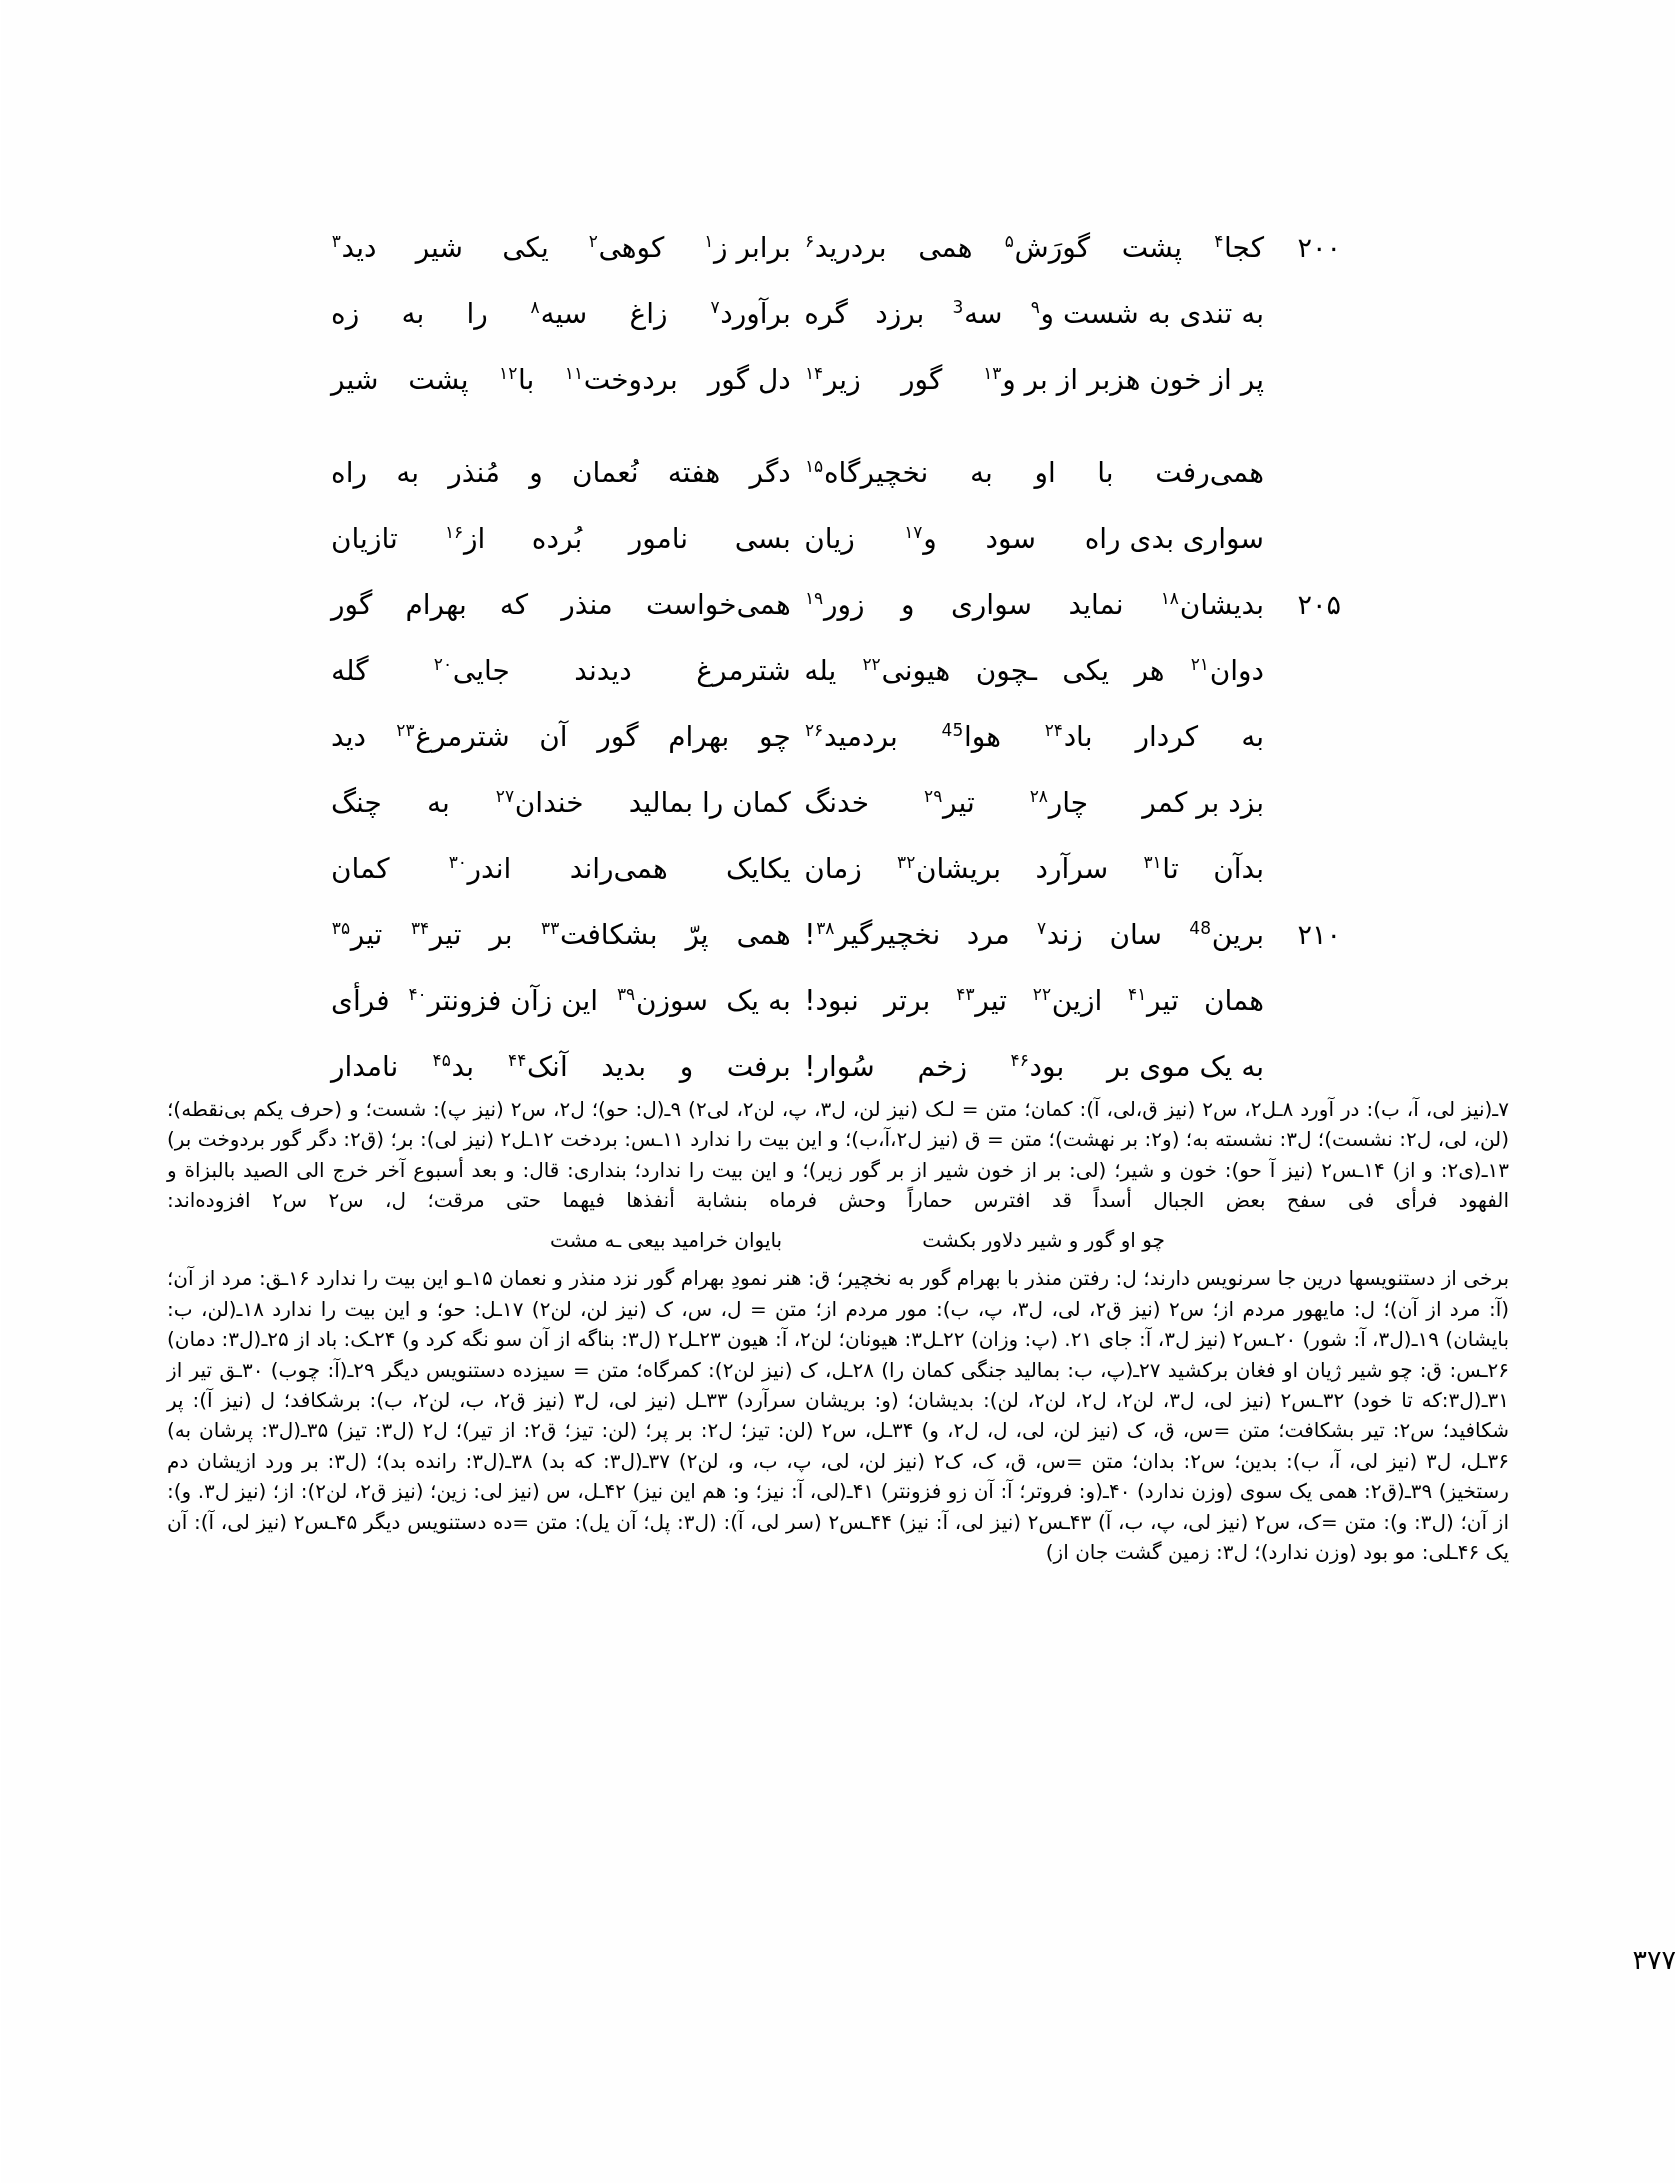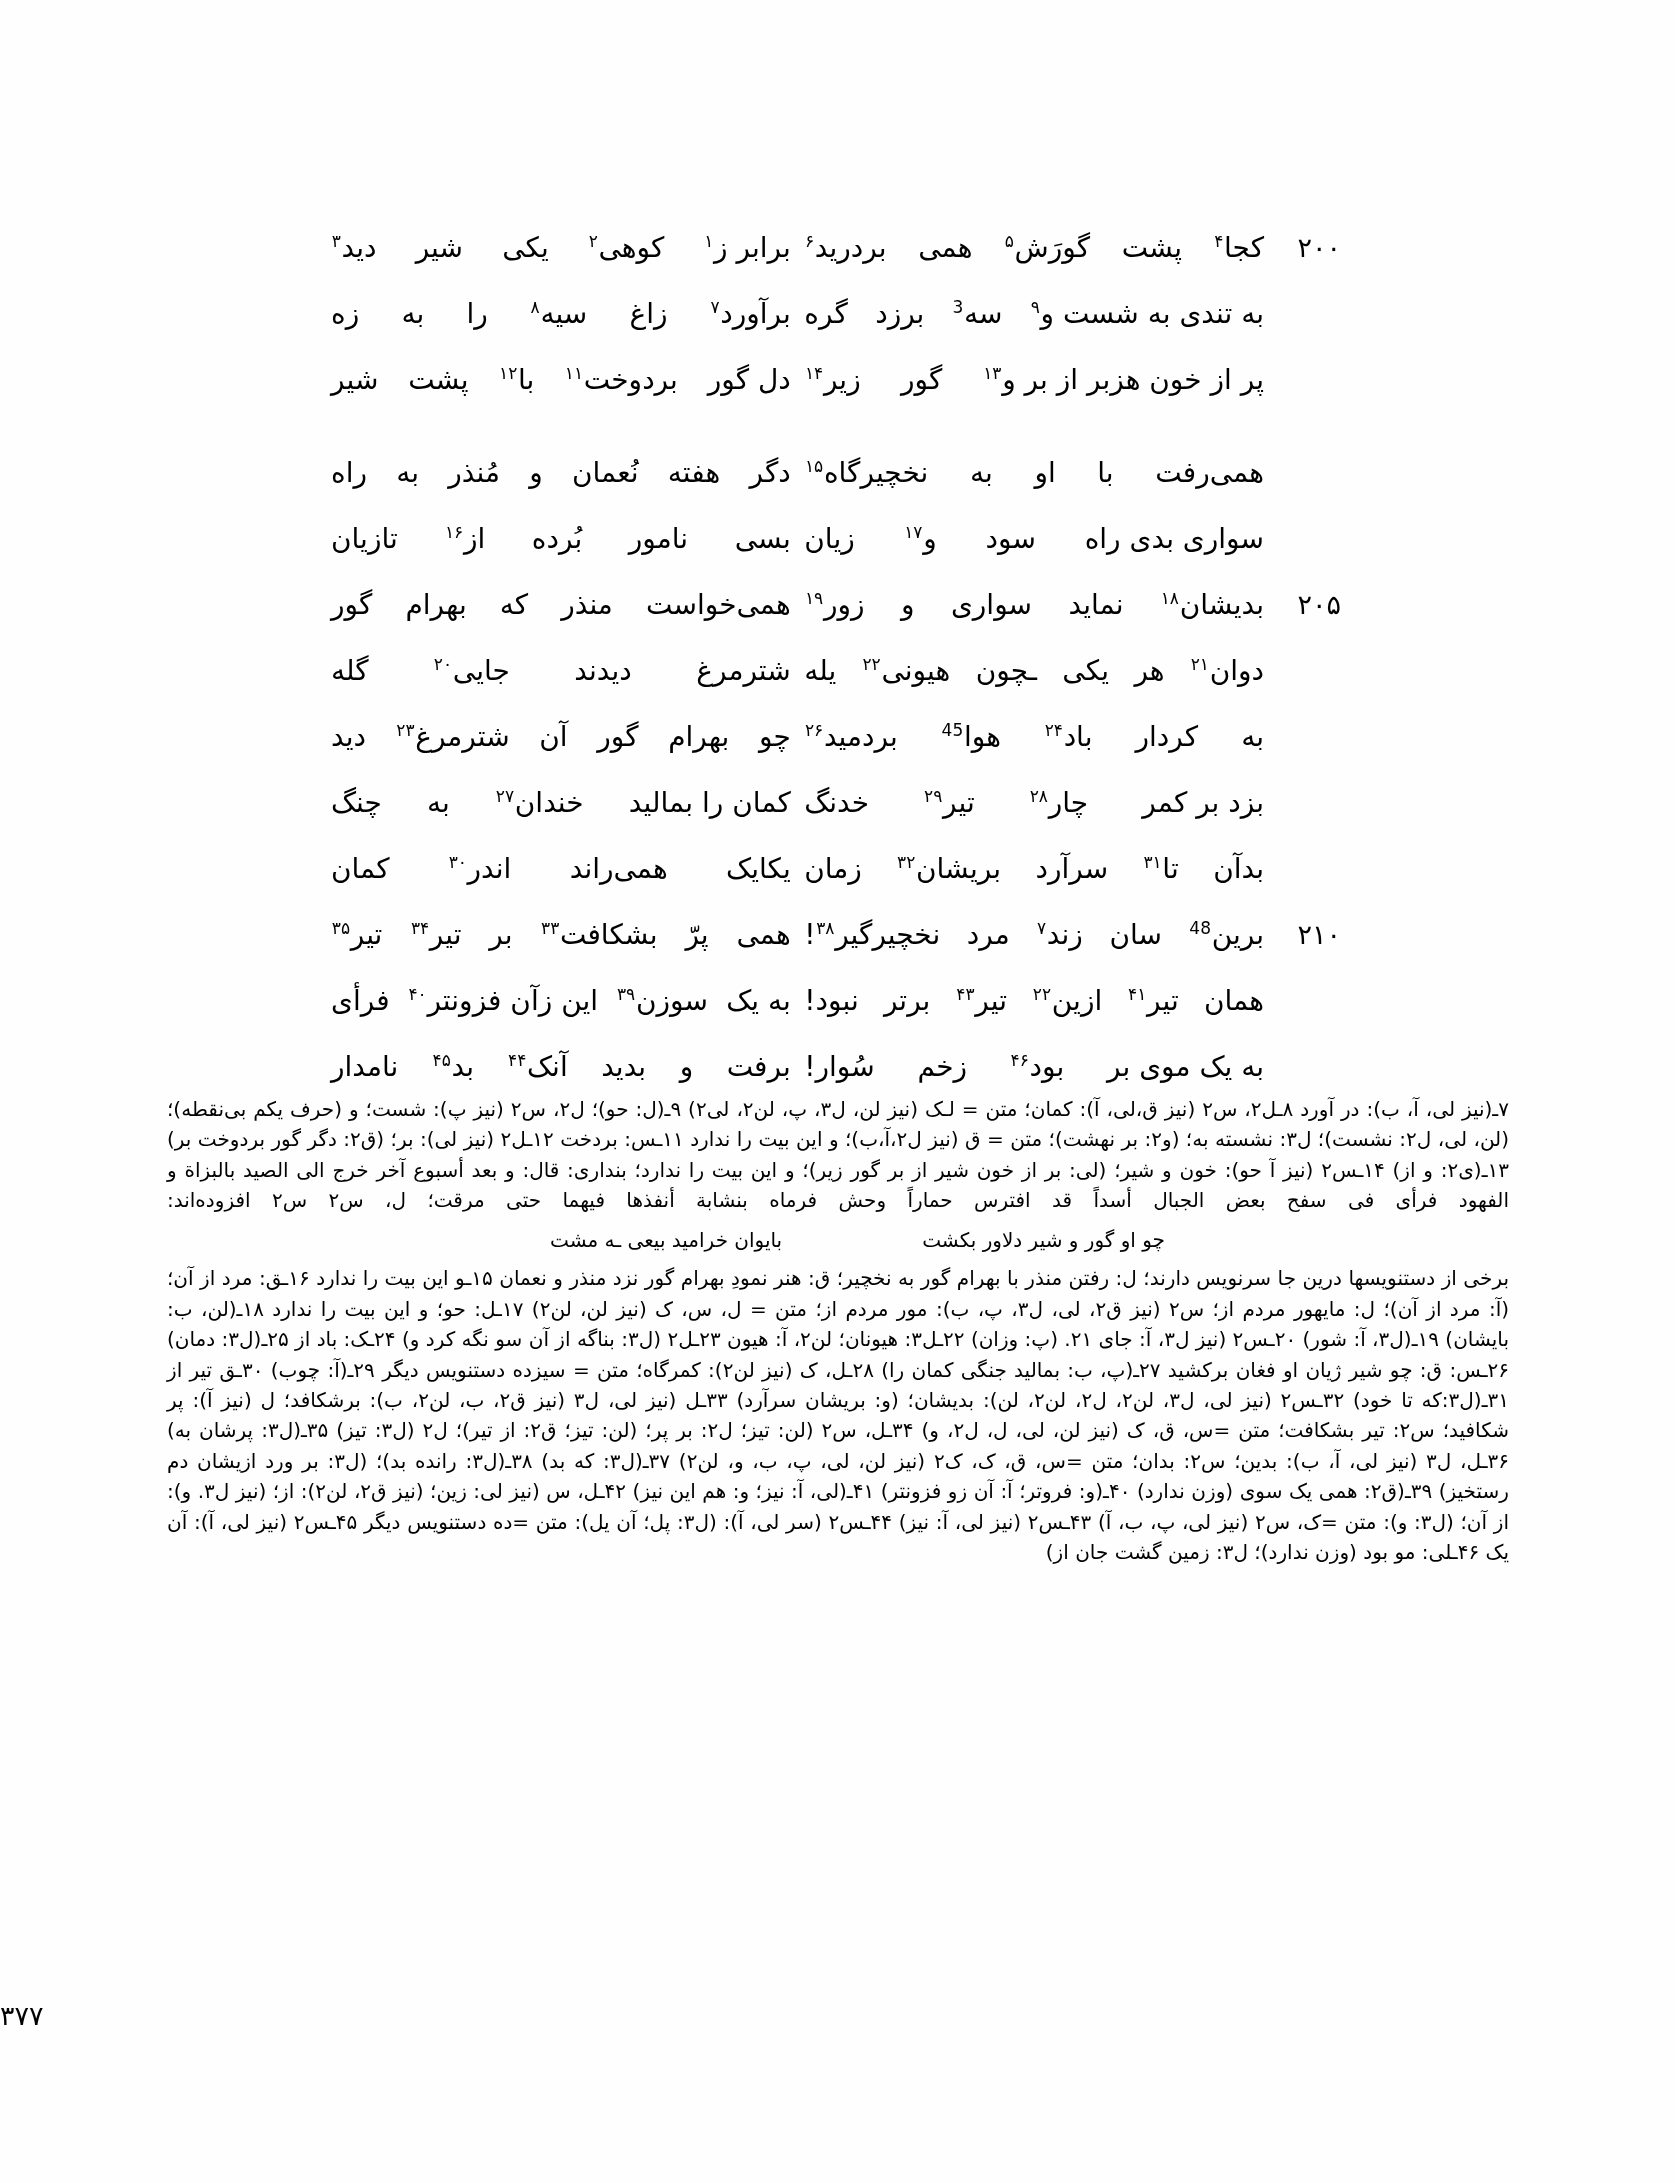--- a/index.html
+++ b/index.html
@@ -129,24 +129,24 @@
     gap: 101px;
     font-size: 20px;
     margin: 9.5px 0 8px 0;
     direction: rtl;
   }
   .app-verse > span { white-space: nowrap; margin-left: 39px; }
 
   
   .folio {
     position: absolute;
-    top: 2000px;
+    top: 1944px;
     left: 0;
     right: 0;
-    text-align: left;
+    text-align: right;
     font-size: 27px;
   }
 </style>
 </head>
 <body>
 
 <div class="page">
 
 
   <div class="verse-area">

